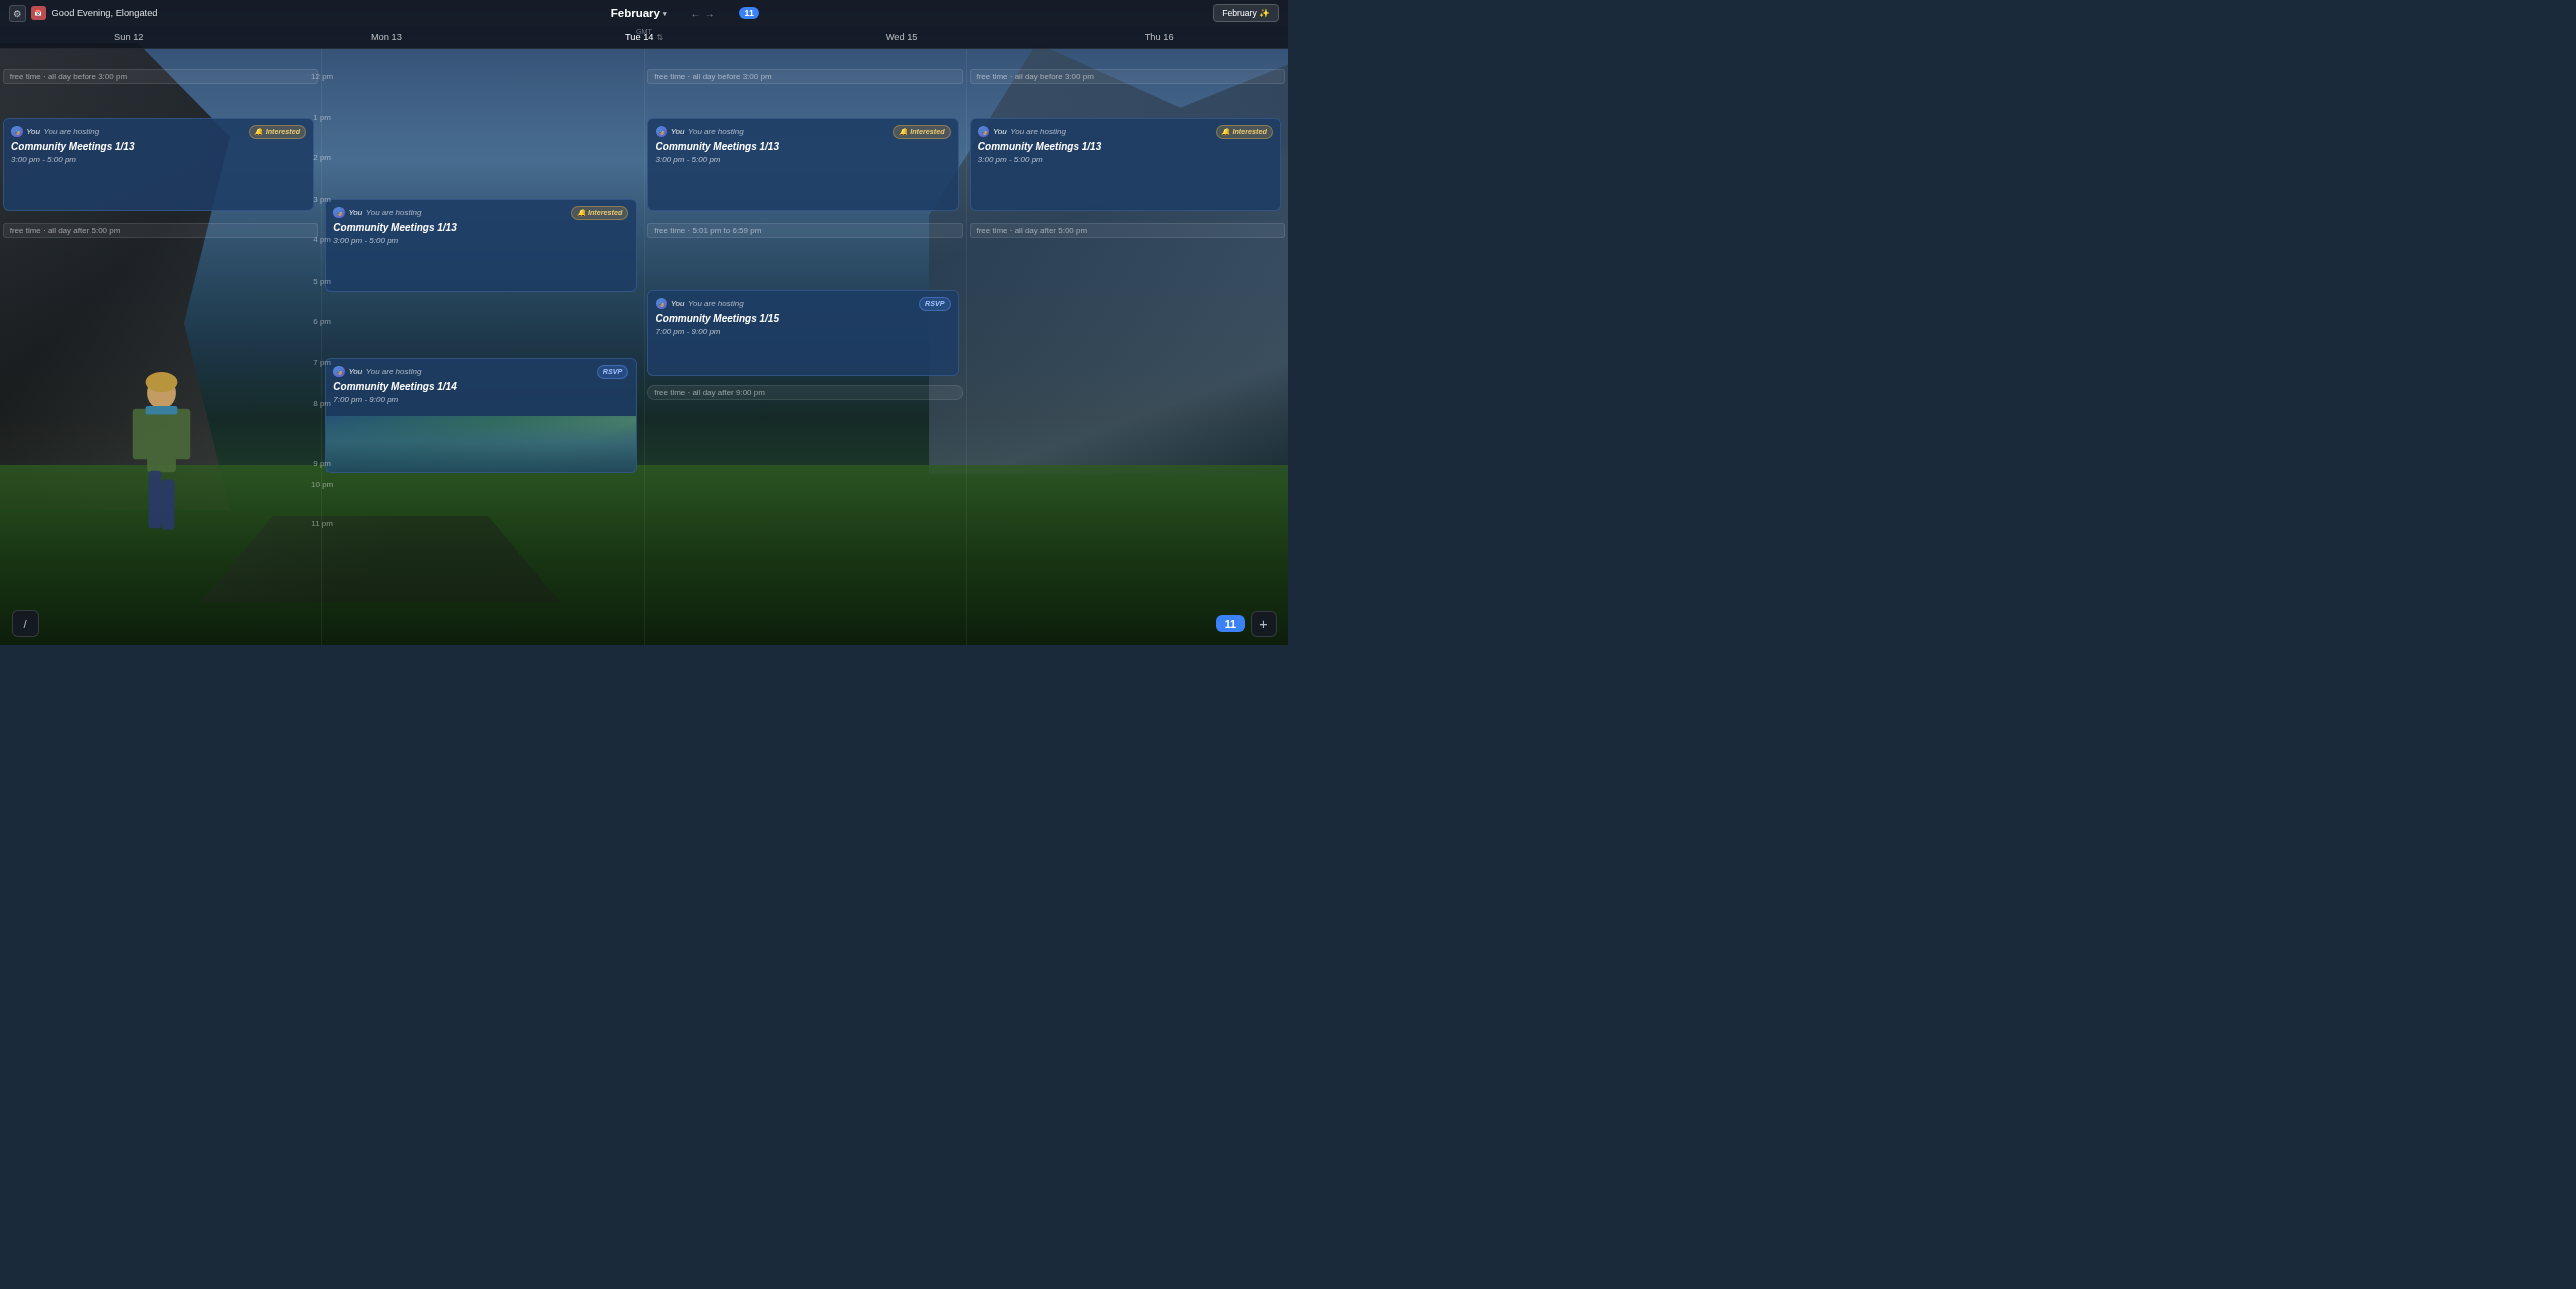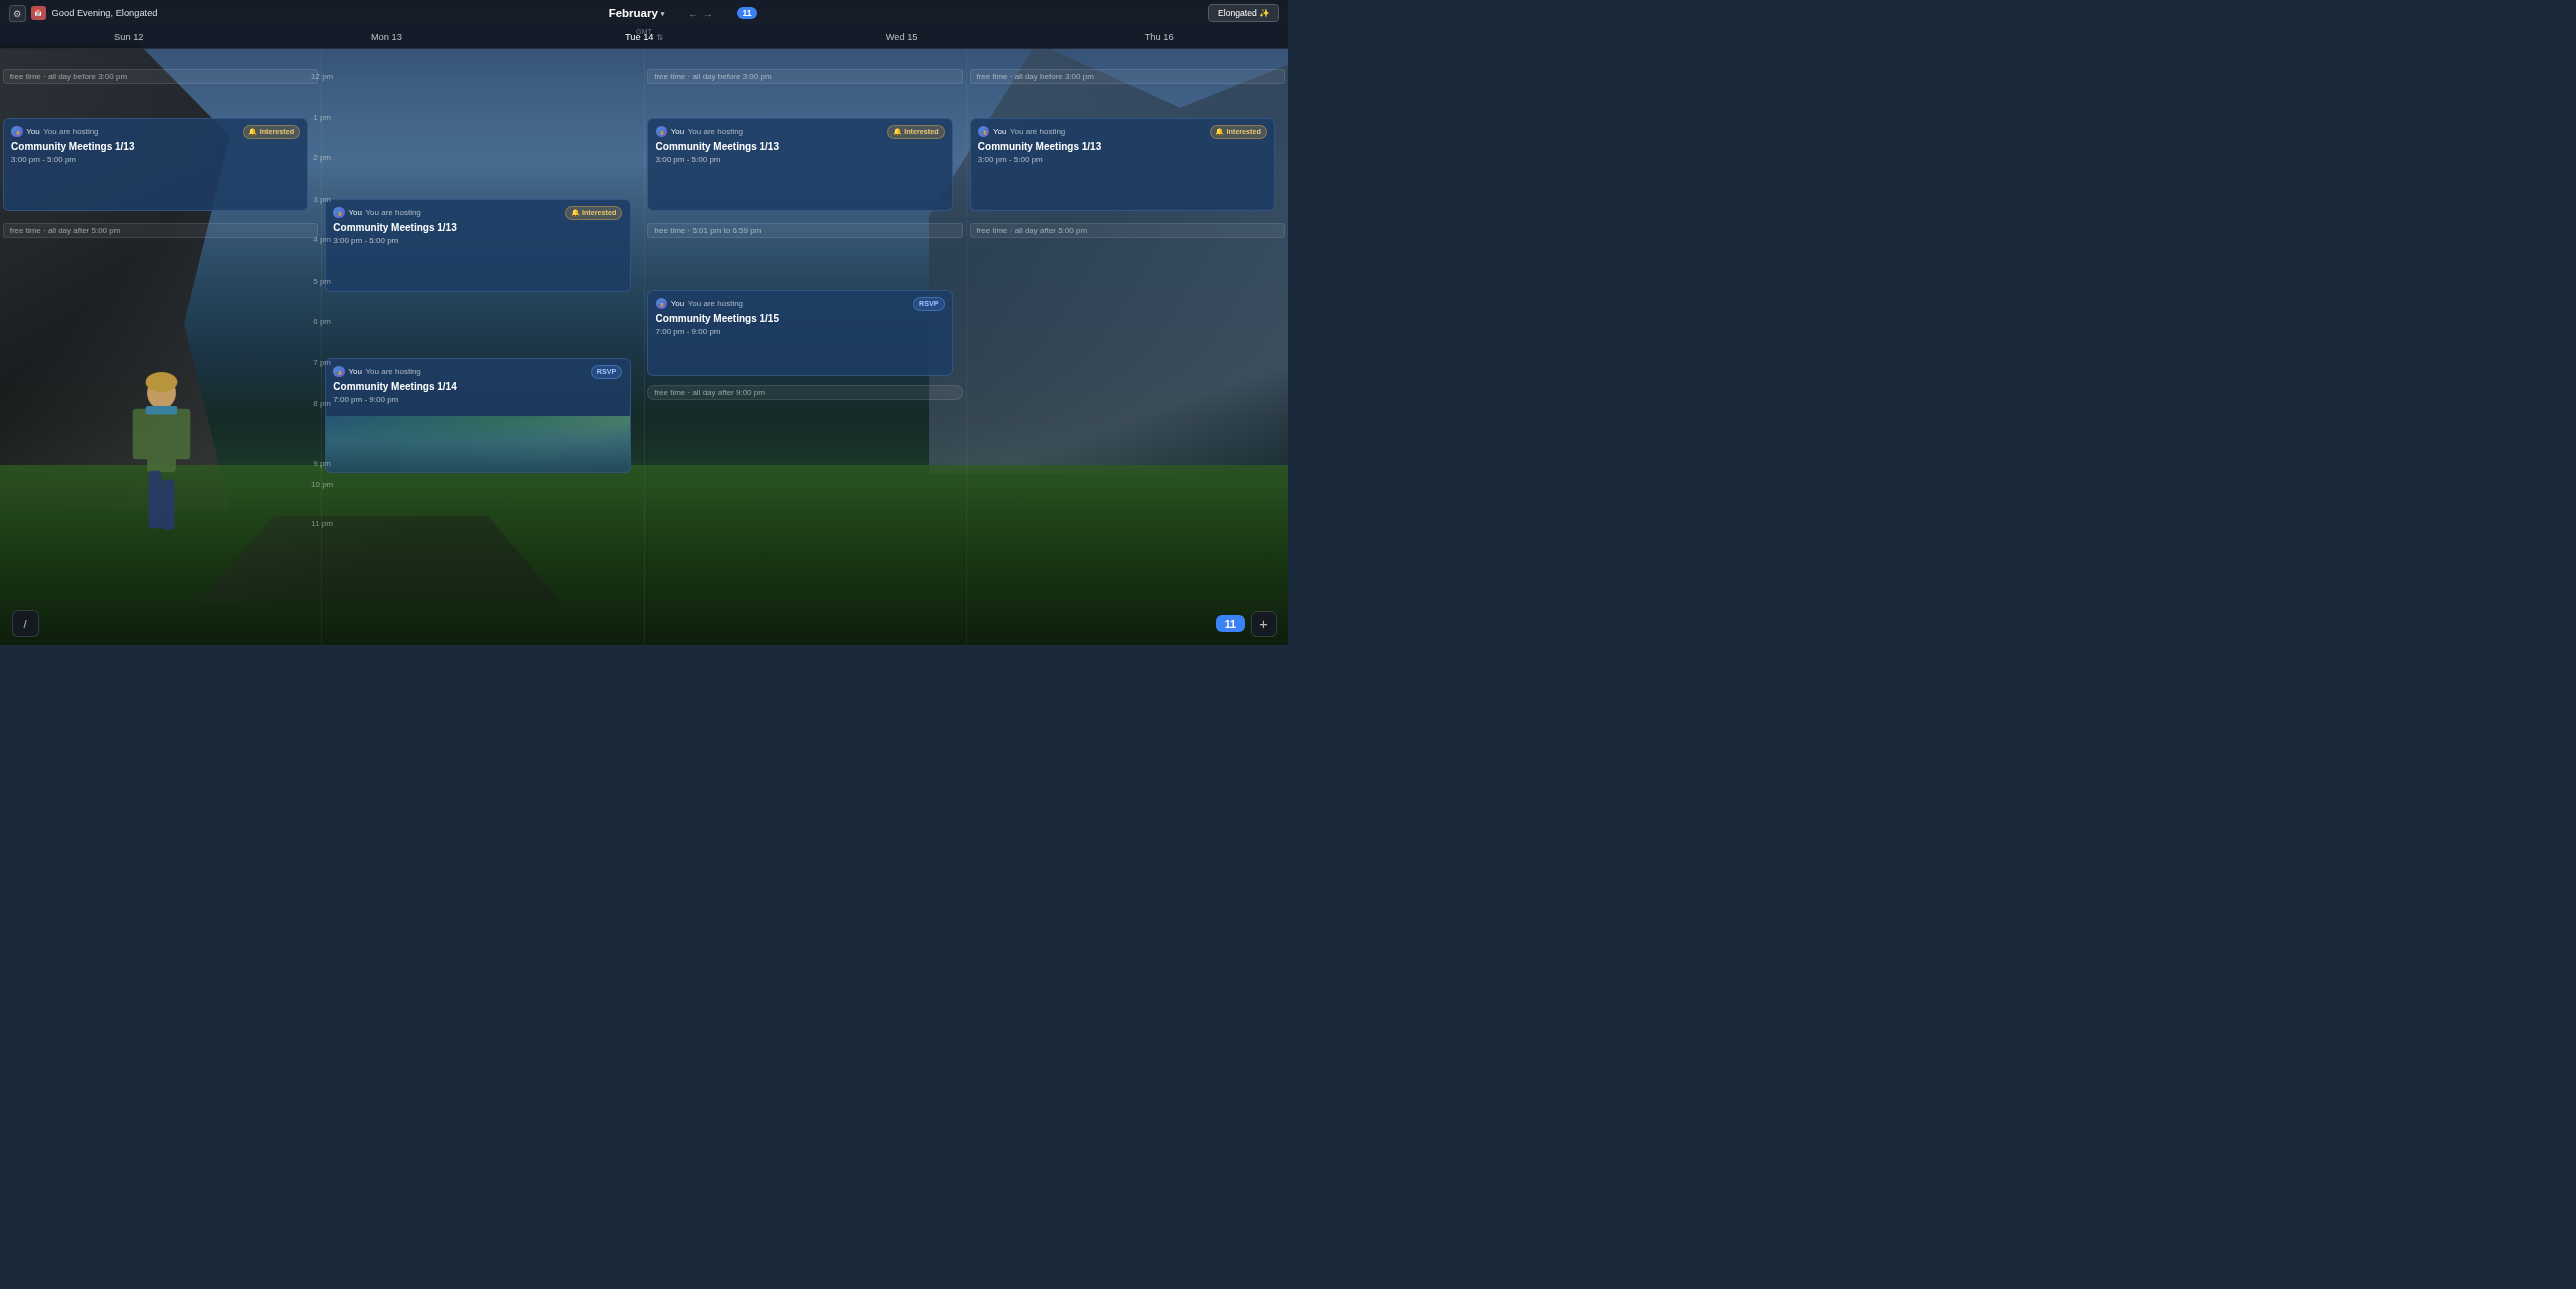--- a/index.html
+++ b/index.html
@@ -255,27 +255,28 @@
       font-size: 8px;
       white-space: nowrap;
       overflow: hidden;
       text-overflow: ellipsis;
     }
 
     
     .event-card {
       position: absolute;
       left: 2.9px;
-      right: 13px;
+      right: 7px;
       background: rgba(30, 60, 100, 0.88);
       border: 0.7px solid rgba(80,120,180,0.4);
       border-radius: 5.8px;
       padding: 5.8px 7.2px;
       color: white;
       overflow: hidden;
+      font-style: italic;
     }
 
     .event-card.has-image::after {
       content: '';
       position: absolute;
       bottom: 0;
       left: 0;
       right: 0;
       height: 45%;
       background: linear-gradient(180deg, 
@@ -484,21 +485,21 @@
       <span>February</span>
       <span class="chevron-down">▾</span>
     </div>
     <div class="nav-arrows">
       <span class="nav-arrow">←</span>
       <span class="nav-arrow">→</span>
     </div>
     <div class="week-badge">11</div>
   </div>
   <div class="top-bar-right">
-    <button class="discover-btn">Elongated ✨</button>
+    <button class="discover-btn">February ✨</button>
   </div>
 </div>
 
 <div class="day-headers">
   <div class="day-col-header">
     <span>Sun 12</span>
   </div>
   <div class="day-col-header">
     <span>Mon 13</span>
   </div>

